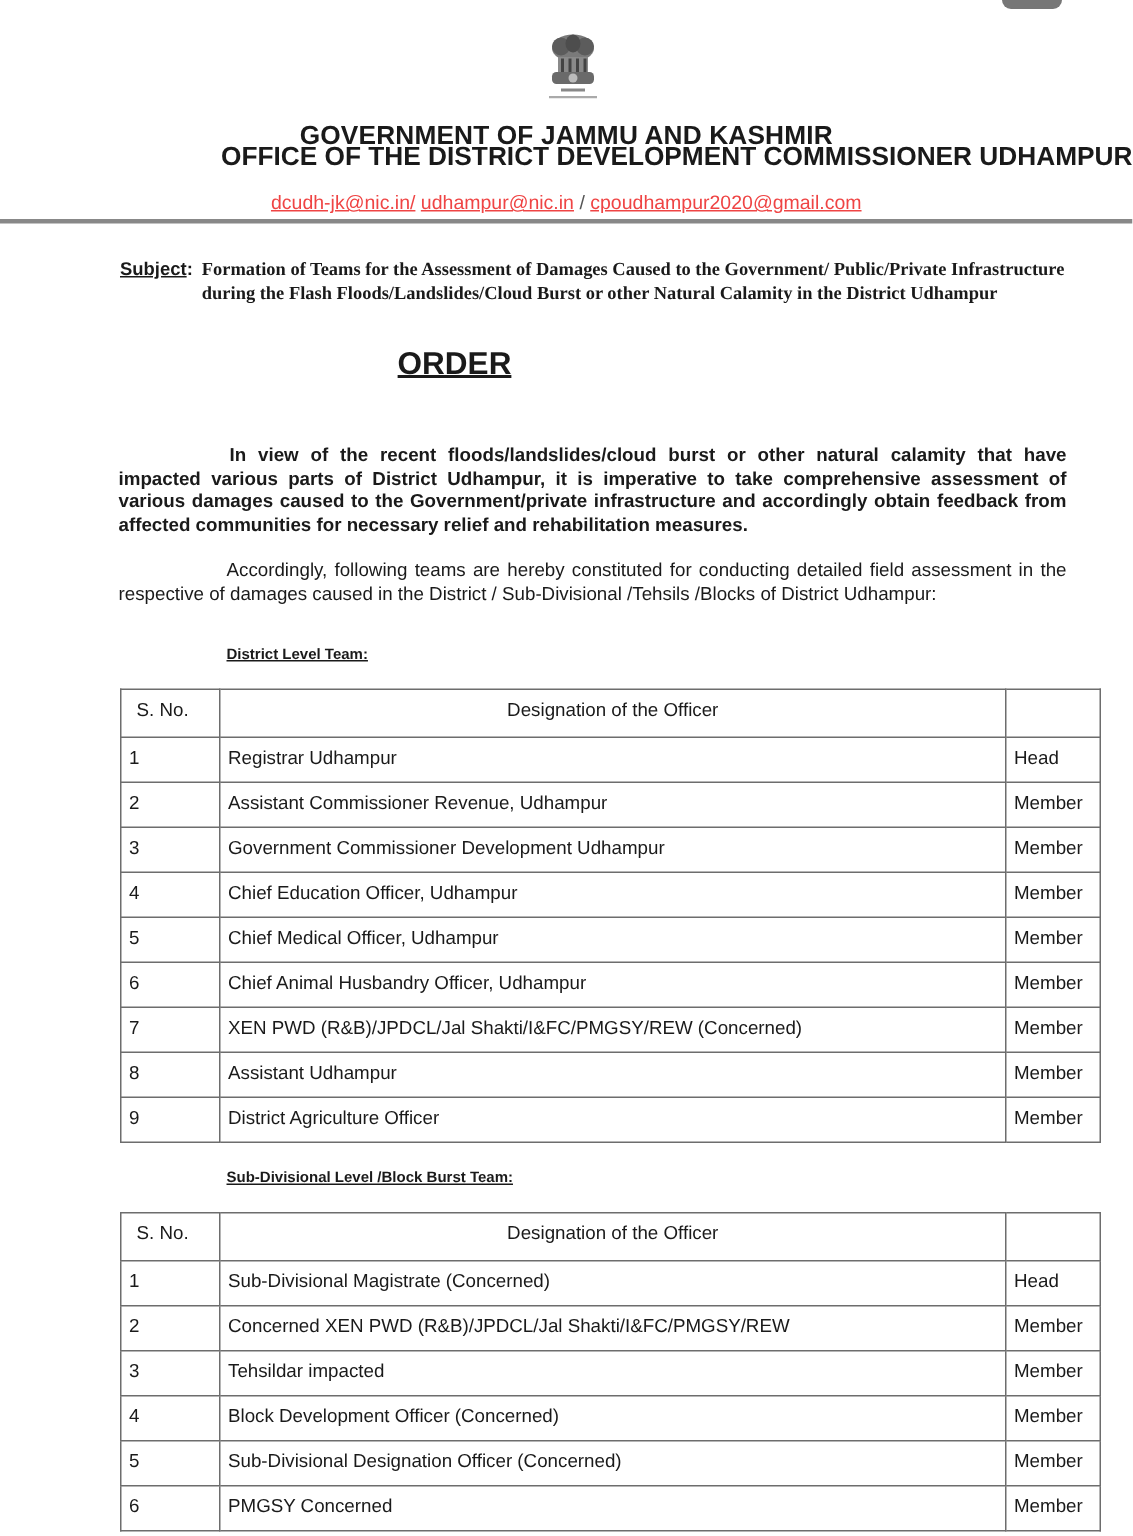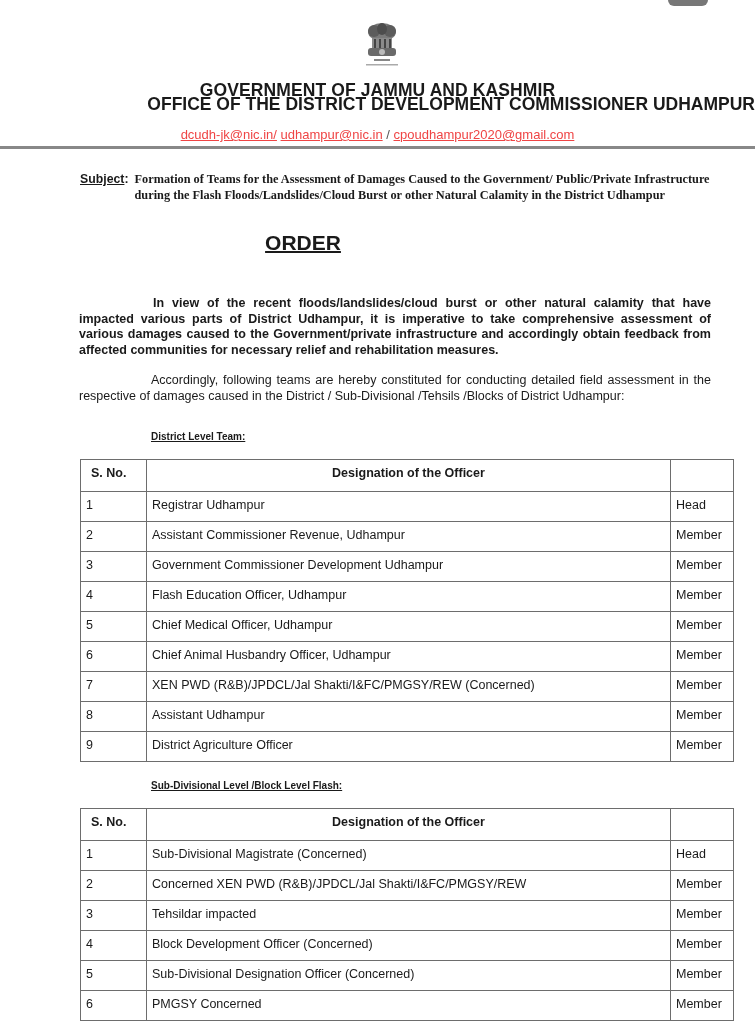--- a/index.html
+++ b/index.html
@@ -17,21 +17,21 @@
   .subject .txt { flex: 1; font-family: Liberation Serif, serif; }
   .order { position: absolute; top: 231px; left: 0; width: 606px; text-align: center; font-size: 21px; font-weight: bold; text-decoration: underline; text-decoration-thickness: 2px; }
   .para { position: absolute; left: 79px; width: 632px; font-size: 12.5px; line-height: 15.5px; text-align: justify; }
   .para1 { top: 296px; text-indent: 74px; font-weight: bold; }
   .para2 { top: 373px; text-indent: 72px; }
   .sec-title { position: absolute; left: 151px; font-size: 10px; font-weight: bold; text-decoration: underline; }
   .sec1 { top: 431px; }
   .sec2 { top: 780px; }
   table.team { position: absolute; left: 80px; width: 654px; border-collapse: collapse; font-size: 12.5px; }
   table.team td, table.team th { border: 1px solid #6d6d6d; vertical-align: top; padding: 6px 5px 0 5px; }
-  table.team th { font-weight: bold; height: 25px; text-align: center; margin-top: 20px; }
+  table.team th { font-weight: normal; height: 25px; text-align: center; margin-top: 20px; }
   table.team th.c1 { text-align: left; padding-left: 10px; }
   table.team td { height: 23px; }
   table.team .c1 { width: 50px; }
   table.team .c3 { width: 52px; padding-left: 5px; }
   .t1 { top: 459px; }
   .t2 { top: 808px; }
 </style>
 </head>
 <body>
 
@@ -90,21 +90,21 @@
         <td>Assistant Commissioner Revenue, Udhampur</td>
         <td class="c3">Member</td>
       </tr>
   <tr>
         <td class="c1">3</td>
         <td>Government Commissioner Development Udhampur</td>
         <td class="c3">Member</td>
       </tr>
   <tr>
         <td class="c1">4</td>
-        <td>Flash Education Officer, Udhampur</td>
+        <td>Chief Education Officer, Udhampur</td>
         <td class="c3">Member</td>
       </tr>
   <tr>
         <td class="c1">5</td>
         <td>Chief Medical Officer, Udhampur</td>
         <td class="c3">Member</td>
       </tr>
   <tr>
         <td class="c1">6</td>
         <td>Chief Animal Husbandry Officer, Udhampur</td>
@@ -121,21 +121,21 @@
         <td class="c3">Member</td>
       </tr>
   <tr>
         <td class="c1">9</td>
         <td>District Agriculture Officer</td>
         <td class="c3">Member</td>
       </tr>
 </tbody>
   </table>
 
-<div class="sec-title sec2">Sub-Divisional Level /Block Level Flash:</div>
+<div class="sec-title sec2">Sub-Divisional Level /Block Burst Team:</div>
 <table class="team t2">
   <tbody>
       <tr>
     <th class="c1">S. No.</th>
     <th class="c2">Designation of the Officer</th>
     <th class="c3"></th>
   </tr>
   <tr>
         <td class="c1">1</td>
         <td>Sub-Divisional Magistrate (Concerned)</td>

